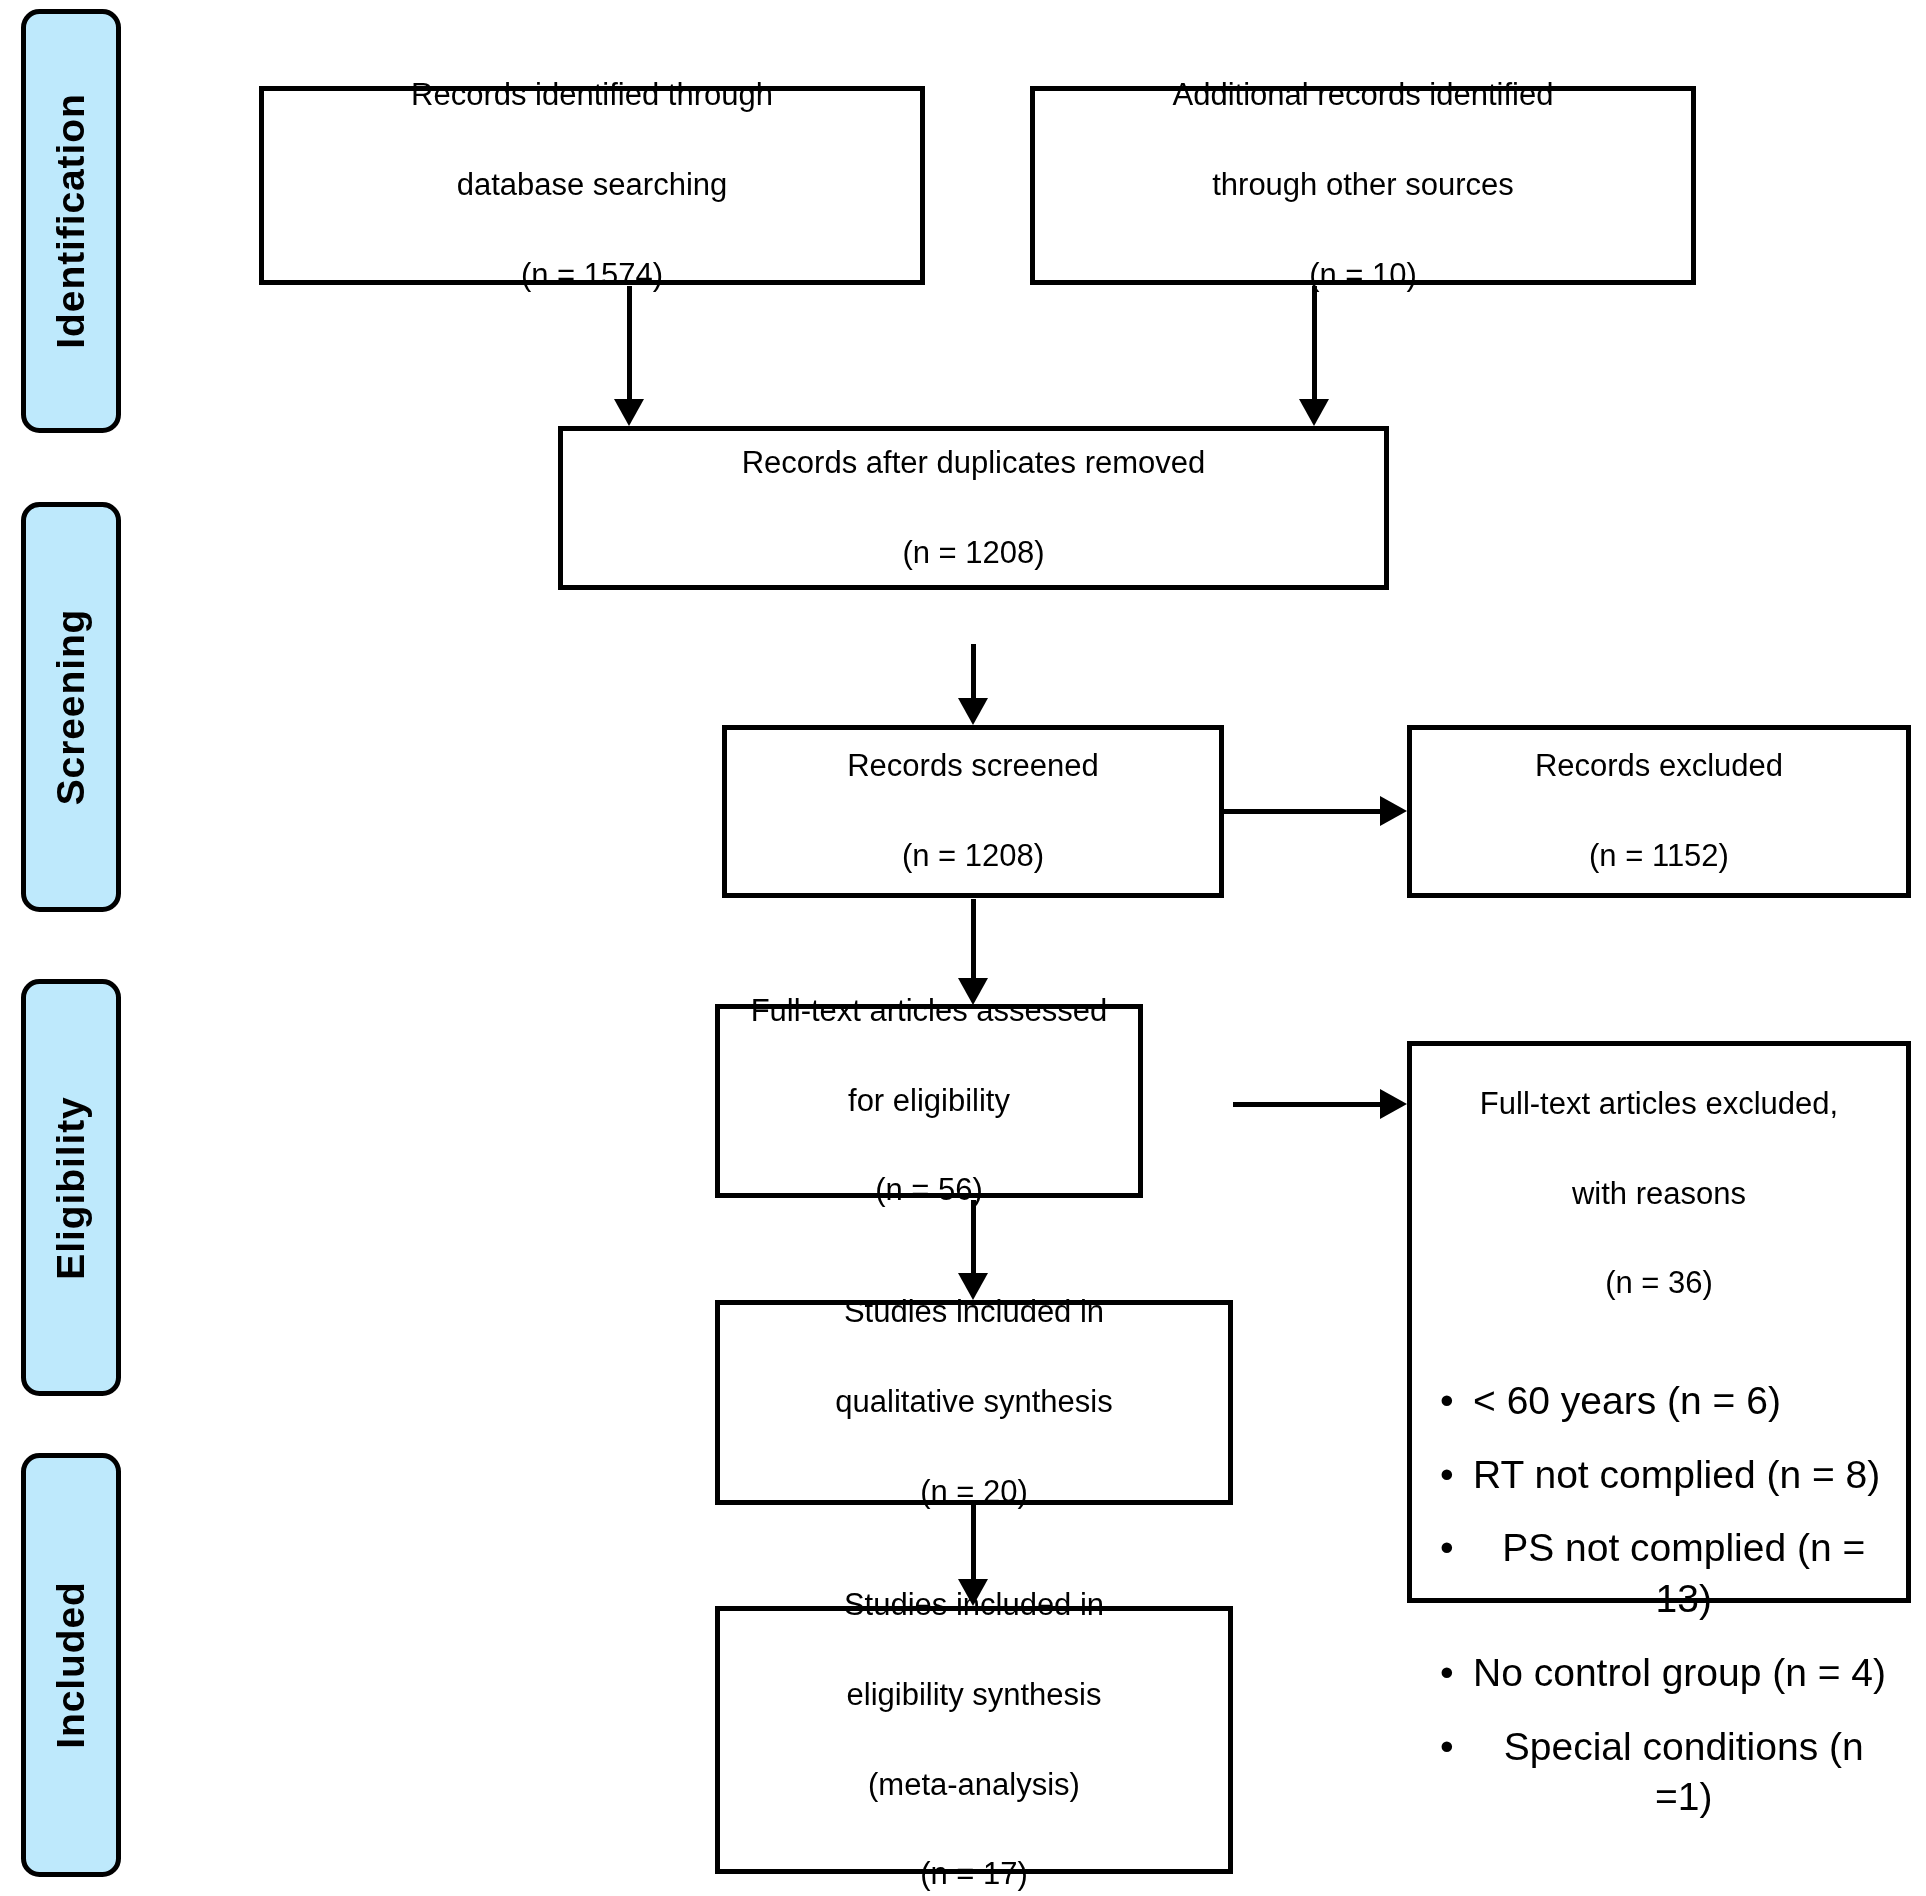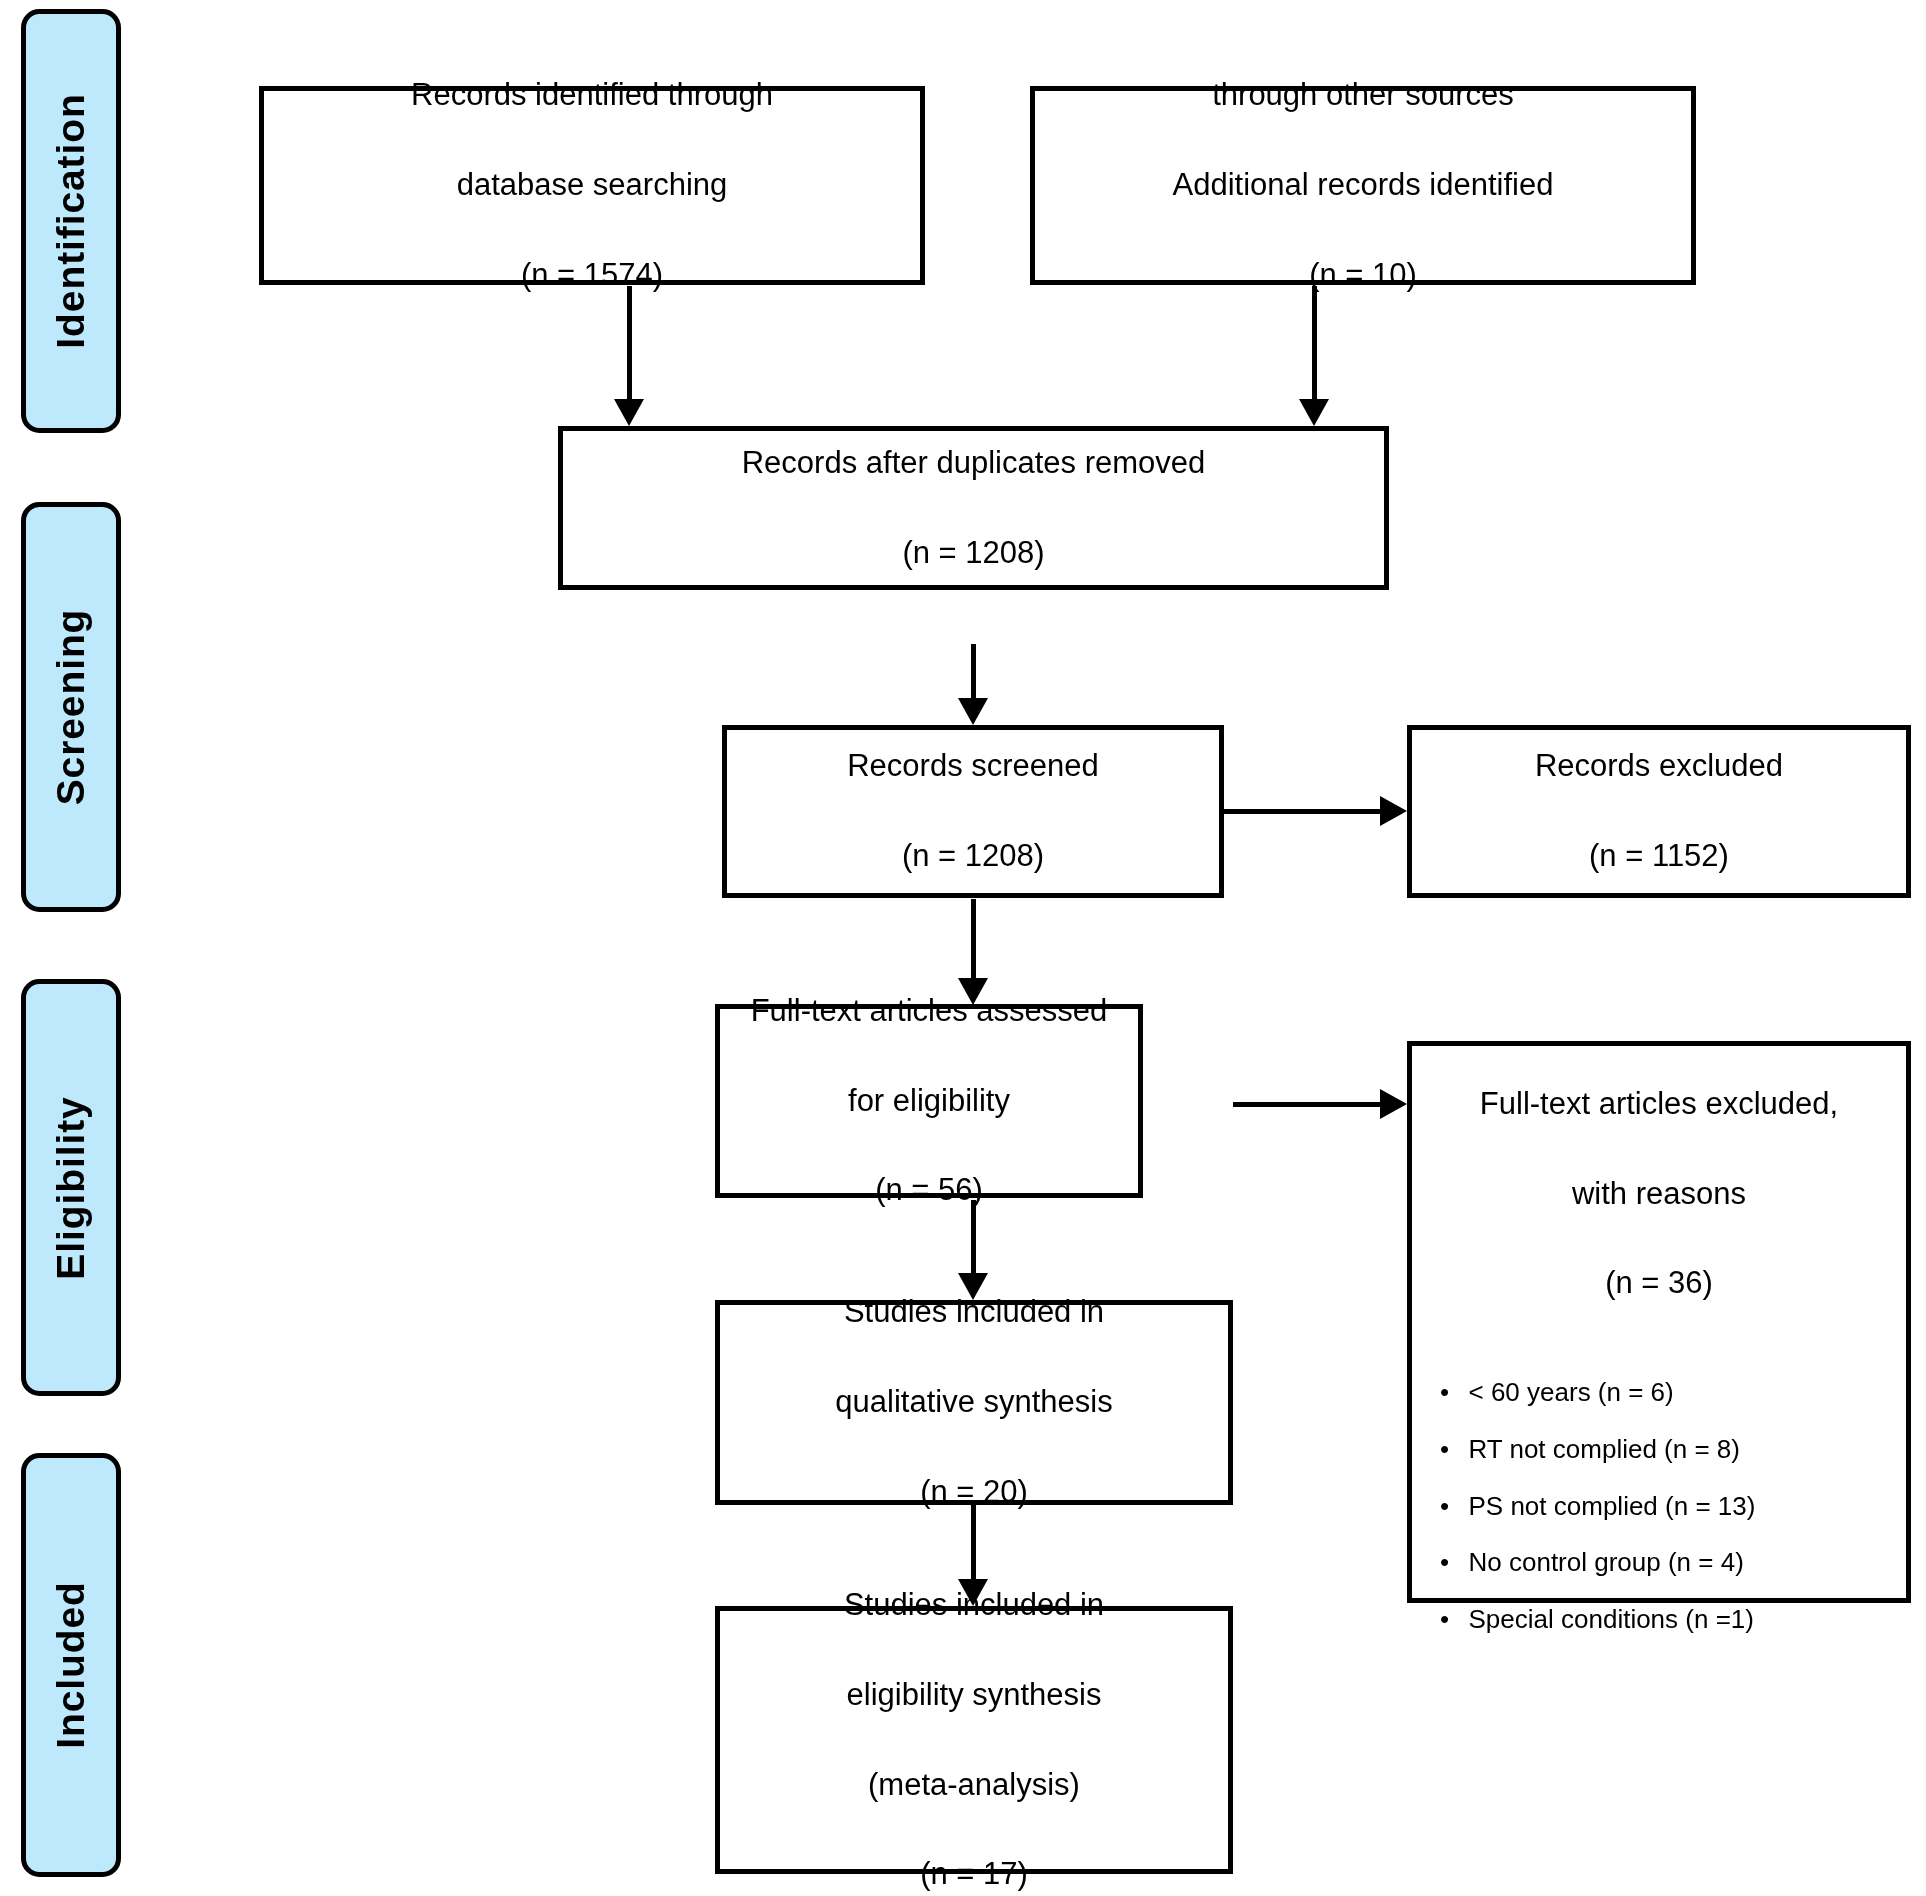--- a/index.html
+++ b/index.html
@@ -57,22 +57,22 @@
   .box.reasons {
     justify-content: flex-start;
     padding-top: 32px;
     margin-top: 39px;
   }
   .box.reasons ul {
     list-style: none;
     margin: 29px 0 0 0;
     padding: 0 11.6px 0 28px;
     align-self: stretch;
-    text-align: right;
-    font-size: 26px;
+    text-align: center;
+    font-size: 39px;
     line-height: 1.3;
   }
   .box.reasons li {
     display: flex;
     margin-bottom: 23px;
   }
   .box.reasons li::before {
     content: "\2022";
     margin-right: 19.4px;
     flex: 0 0 auto;
@@ -130,22 +130,22 @@
     <span>Included</span>
   </div>
 
   <div class="box" style="left:259px;top:86px;width:666px;height:199px">
     <p>Records identified through</p>
     <p>database searching</p>
     <p>(n = 1574)</p>
   </div>
 
   <div class="box" style="left:1030px;top:86px;width:666px;height:199px">
+    <p>Additional records identified</p>
     <p>through other sources</p>
-    <p>Additional records identified</p>
     <p>(n = 10)</p>
   </div>
 
   <div class="box" style="left:558px;top:426px;width:831px;height:164px">
     <p>Records after duplicates removed</p>
     <p>(n = 1208)</p>
   </div>
 
   <div class="box" style="left:722px;top:725px;width:502px;height:173px">
     <p>Records screened</p>

